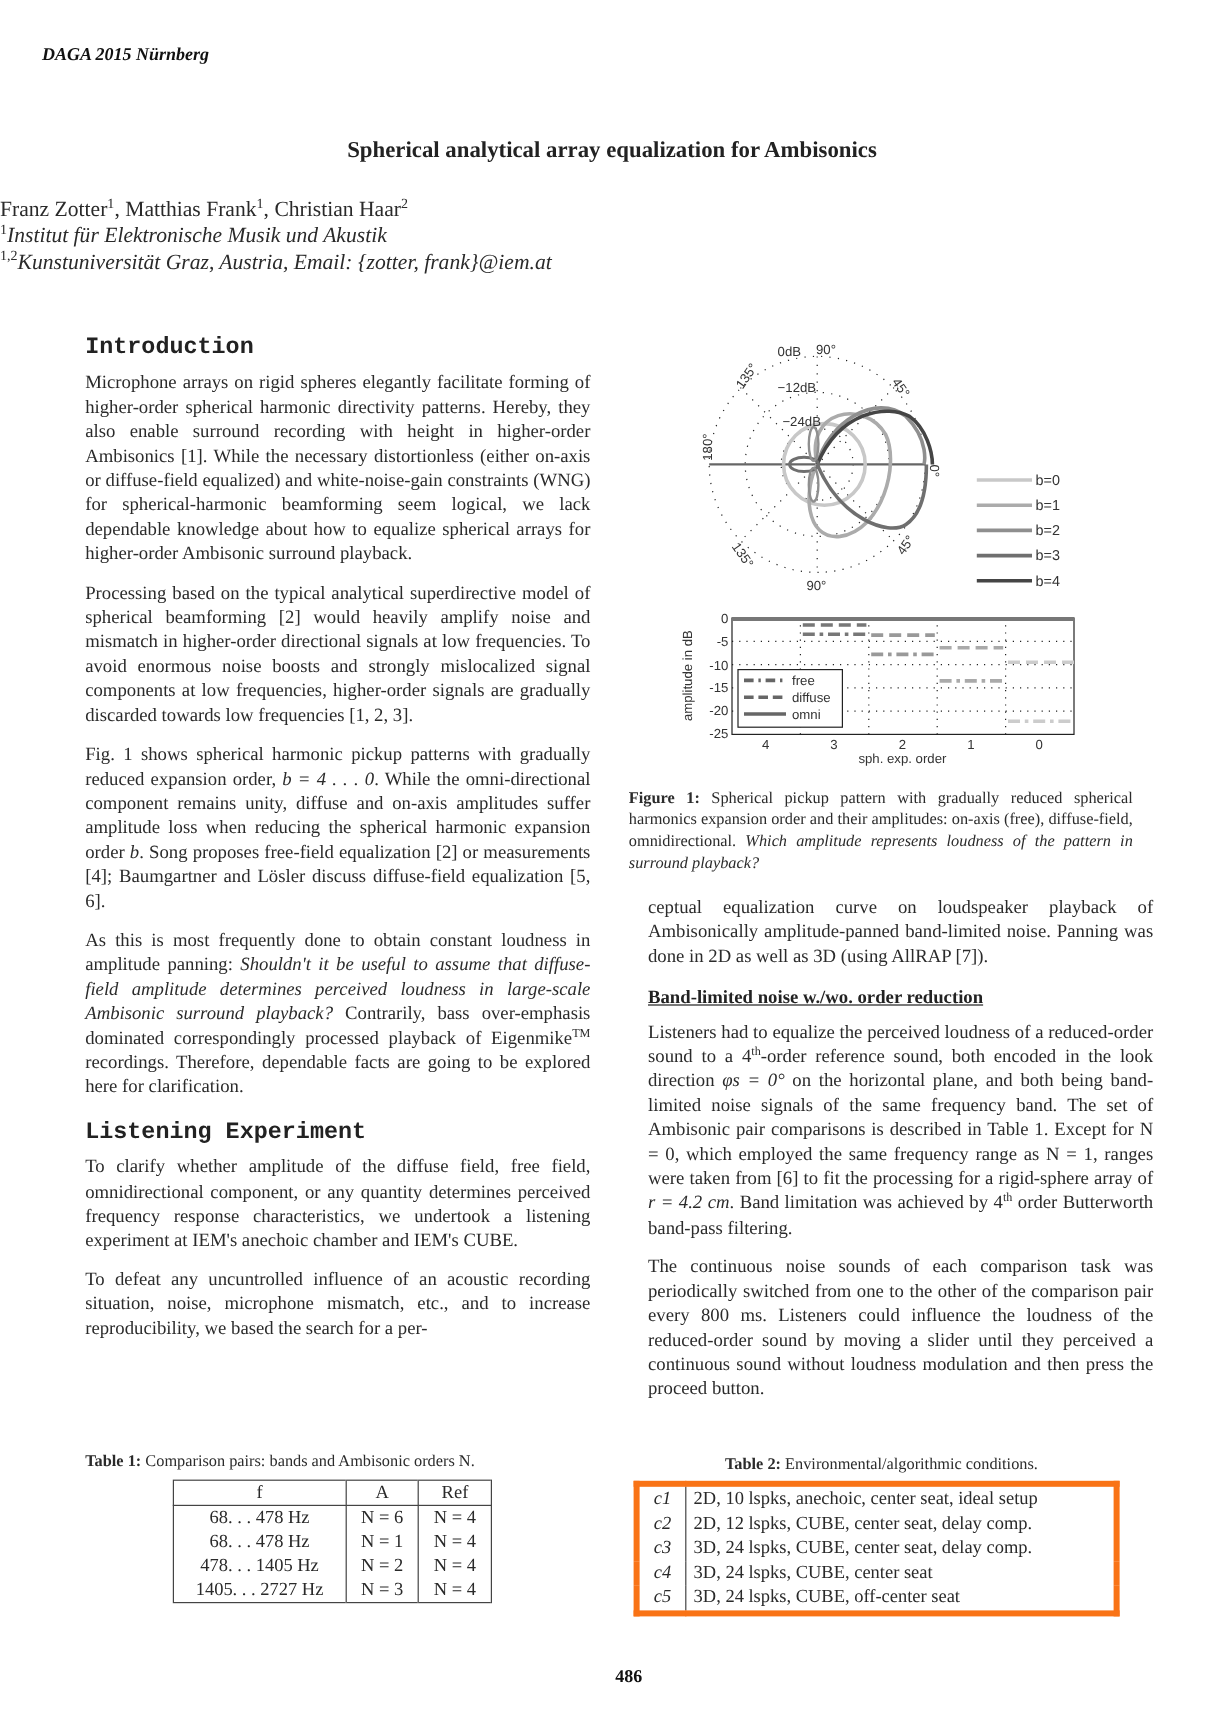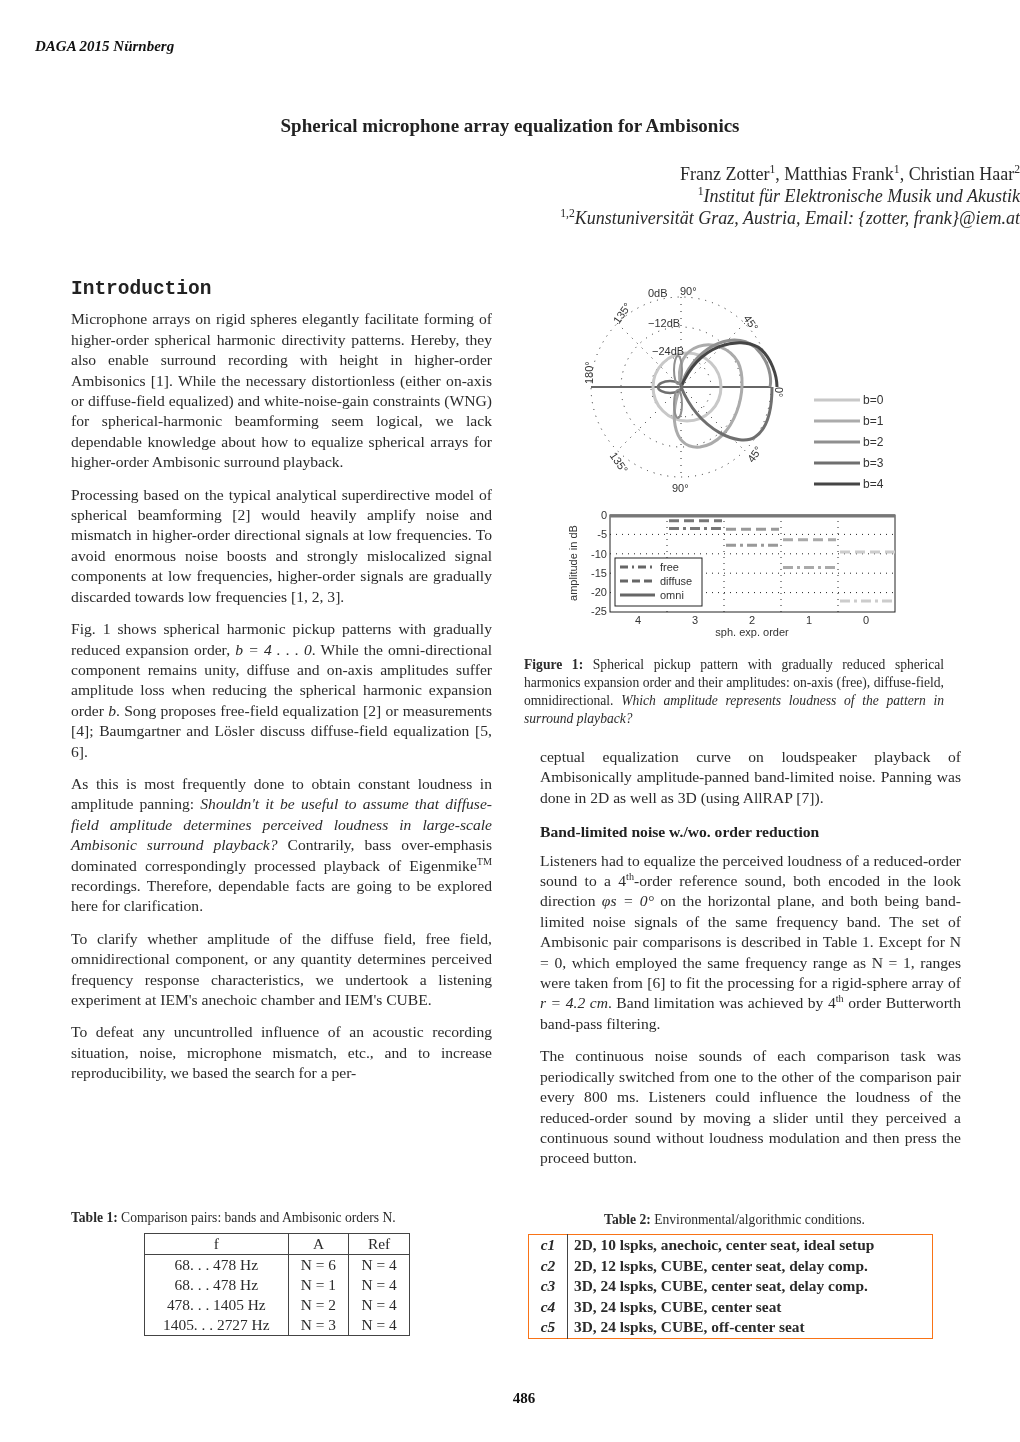--- a/index.html
+++ b/index.html
@@ -1,63 +1,64 @@
 <!DOCTYPE html>
 <html><head>
 <meta charset="utf-8">
 <style>
   html, body { margin: 0; padding: 0; background: #ffffff; }
   body { width: 1020px; height: 1442px; position: relative; overflow: hidden;
          font-family: "DejaVu Serif", "Liberation Serif", serif; color: #2a2a2a; }
   .abs { position: absolute; }
   .runhead { left: 35px; top: 38px; font-family: "Liberation Serif", serif; font-weight: bold; font-style: italic; font-size: 15px; color: #111; }
   .title { left: 0; width: 1020px; top: 115px; text-align: center; font-family: "Liberation Serif", serif; font-weight: bold; font-size: 19px; color: #222; }
-  .authors { left: 0; width: 1020px; top: 163px; text-align: right; font-family: "Liberation Serif", serif; font-size: 18px; line-height: 22px; color: #2a2a2a; }
+  .authors { left: 0; width: 1020px; top: 163px; text-align: left; font-family: "Liberation Serif", serif; font-size: 18px; line-height: 22px; color: #2a2a2a; }
   .authors .it { font-style: italic; }
   sup { font-size: 0.65em; vertical-align: super; line-height: 0; }
   .col { width: 421px; font-family: "Liberation Serif", serif; font-size: 15.6px; line-height: 20.4px; text-align: justify; color: #2b2b2b; }
   .col p { margin: 0 0 12px 0; }
   .h1 { font-family: Liberation Mono, monospace; font-weight: bold; font-size: 19.5px; margin: 0 0 10px 0; color: #222; }
   .h2 { font-family: "Liberation Serif", serif; font-weight: bold; font-size: 15.6px; margin: 0 0 8px 0; color: #222; }
   .it { font-style: italic; }
   .caption { font-family: "Liberation Serif", serif; font-size: 13.6px; line-height: 18px; text-align: justify; color: #2b2b2b; }
   .caption b { font-weight: bold; }
   table.t1, table.t2 { border-collapse: collapse; font-family: "Liberation Serif", serif; font-size: 15.4px; color: #2a2a2a; }
   table.t1 td, table.t1 th { border-left: 1px solid #444; border-right: 1px solid #444; padding: 0 8px; text-align: center; font-weight: normal; line-height: 20px; }
   table.t1 { border: 1px solid #444; }
   table.t1 th { border-bottom: 1px solid #444; }
-  table.t2 { border: 1px solid #f97316; font-weight: bold; }
+  table.t2 { border: 5px solid #f97316; }
   table.t2 td { line-height: 20.5px; padding: 0 6px; }
   table.t2 td.c { border-right: 1px solid #444; font-style: italic; text-align: center; width: 26px; }
   .pageno { left: 0; width: 1020px; top: 1390px; text-align: center; font-family: "Liberation Serif", serif; font-weight: bold; font-size: 15px; color: #111; padding-left: 14px; }
   svg text { font-family: "Liberation Sans", "DejaVu Sans", sans-serif; fill: #333; }
 </style>
 </head>
 <body>
 
 <div class="abs runhead">DAGA 2015 Nürnberg</div>
 
-<div class="abs title">Spherical microphone array equalization for Ambisonics</div>
+<div class="abs title">Spherical analytical array equalization for Ambisonics</div>
 
 <div class="abs authors">
   <div>
     <span>Franz Zotter</span><sup>1</sup>,
     <span>Matthias Frank</span><sup>1</sup>,
     <span>Christian Haar</span><sup>2</sup>
   </div>
   <div><sup>1</sup><span class="it">Institut für Elektronische Musik und Akustik</span></div>
   <div><sup>1,2</sup><span class="it">Kunstuniversität Graz, Austria, Email: {zotter, frank}@iem.at</span></div>
 </div>
 
 <div class="abs col" style="left:71px; top:279px;">
   <div class="h1">Introduction</div>
   <p>Microphone arrays on rigid spheres elegantly facilitate forming of higher-order spherical harmonic directivity patterns. Hereby, they also enable surround recording with height in higher-order Ambisonics [1]. While the necessary distortionless (either on-axis or diffuse-field equalized) and white-noise-gain constraints (WNG) for spherical-harmonic beamforming seem logical, we lack dependable knowledge about how to equalize spherical arrays for higher-order Ambisonic surround playback.</p>
   <p>Processing based on the typical analytical superdirective model of spherical beamforming [2] would heavily amplify noise and mismatch in higher-order directional signals at low frequencies. To avoid enormous noise boosts and strongly mislocalized signal components at low frequencies, higher-order signals are gradually discarded towards low frequencies [1, 2, 3].</p>
   <p><span>Fig. 1 shows spherical harmonic pickup patterns with gradually reduced expansion order, </span><span class="it">b = 4 . . . 0</span><span>. While the omni-directional component remains unity, diffuse and on-axis amplitudes suffer amplitude loss when reducing the spherical harmonic expansion order </span><span class="it">b</span><span>. Song proposes free-field equalization [2] or measurements [4]; Baumgartner and Lösler discuss diffuse-field equalization [5, 6].</span></p>
   <p><span>As this is most frequently done to obtain constant loudness in amplitude panning: </span><span class="it">Shouldn't it be useful to assume that diffuse-field amplitude determines perceived loudness in large-scale Ambisonic surround playback?</span><span> Contrarily, bass over-emphasis dominated correspondingly processed playback of Eigenmike</span><sup>TM</sup><span> recordings. Therefore, dependable facts are going to be explored here for clarification.</span></p>
+  <div class="h1" style="margin-top:16px;">Listening Experiment</div>
   <p>To clarify whether amplitude of the diffuse field, free field, omnidirectional component, or any quantity determines perceived frequency response characteristics, we undertook a listening experiment at IEM's anechoic chamber and IEM's CUBE.</p>
   <p>To defeat any uncuntrolled influence of an acoustic recording situation, noise, microphone mismatch, etc., and to increase reproducibility, we based the search for a per-</p>
 </div>
 
 <div class="abs caption" style="left:71px; top:1209px; width:421px; text-align:left;"><b>Table 1:</b><span> Comparison pairs: bands and Ambisonic orders N.</span></div>
 <table class="abs t1" style="left:144px; top:1233px; width:266px;">
   <tbody>
       <tr>
     <th>f</th>
     <th>A</th>
@@ -191,21 +192,21 @@
     <text x="306" y="116">0</text>
   </g>
   <text x="192" y="128" font-size="11" text-anchor="middle">sph. exp. order</text>
   <text x="0" y="0" font-size="11" text-anchor="middle" transform="translate(17 55) rotate(-90)">amplitude in dB</text>
 </svg>
 
 <div class="abs caption" style="left:524px; top:656px; width:420px;"><b>Figure 1:</b><span> Spherical pickup pattern with gradually reduced spherical harmonics expansion order and their amplitudes: on-axis (free), diffuse-field, omnidirectional. </span><span class="it">Which amplitude represents loudness of the pattern in surround playback?</span></div>
 
 <div class="abs col" style="left:540px; top:747px;">
   <p>ceptual equalization curve on loudspeaker playback of Ambisonically amplitude-panned band-limited noise. Panning was done in 2D as well as 3D (using AllRAP [7]).</p>
-  <div class="h2" style="margin-top:14px;">Band-limited noise w./wo. order reduction</div>
+  <div class="h2" style="margin-top:14px;text-decoration:underline;">Band-limited noise w./wo. order reduction</div>
   <p><span>Listeners had to equalize the perceived loudness of a reduced-order sound to a 4</span><sup>th</sup><span>-order reference sound, both encoded in the look direction </span><span class="it">φs = 0°</span><span> on the horizontal plane, and both being band-limited noise signals of the same frequency band. The set of Ambisonic pair comparisons is described in Table 1. Except for N = 0, which employed the same frequency range as N = 1, ranges were taken from [6] to fit the processing for a rigid-sphere array of </span><span class="it">r = 4.2 cm</span><span>. Band limitation was achieved by 4</span><sup>th</sup><span> order Butterworth band-pass filtering.</span></p>
   <p>The continuous noise sounds of each comparison task was periodically switched from one to the other of the comparison pair every 800 ms. Listeners could influence the loudness of the reduced-order sound by moving a slider until they perceived a continuous sound without loudness modulation and then press the proceed button.</p>
 </div>
 
 <div class="abs caption" style="left:524px; top:1211px; width:421px; text-align:center;"><b>Table 2:</b><span> Environmental/algorithmic conditions.</span></div>
 <table class="abs t2" style="left:528px; top:1234px; width:405px;">
   <tbody>
       <tr>
         <td class="c">c1</td>
         <td>2D, 10 lspks, anechoic, center seat, ideal setup</td>

